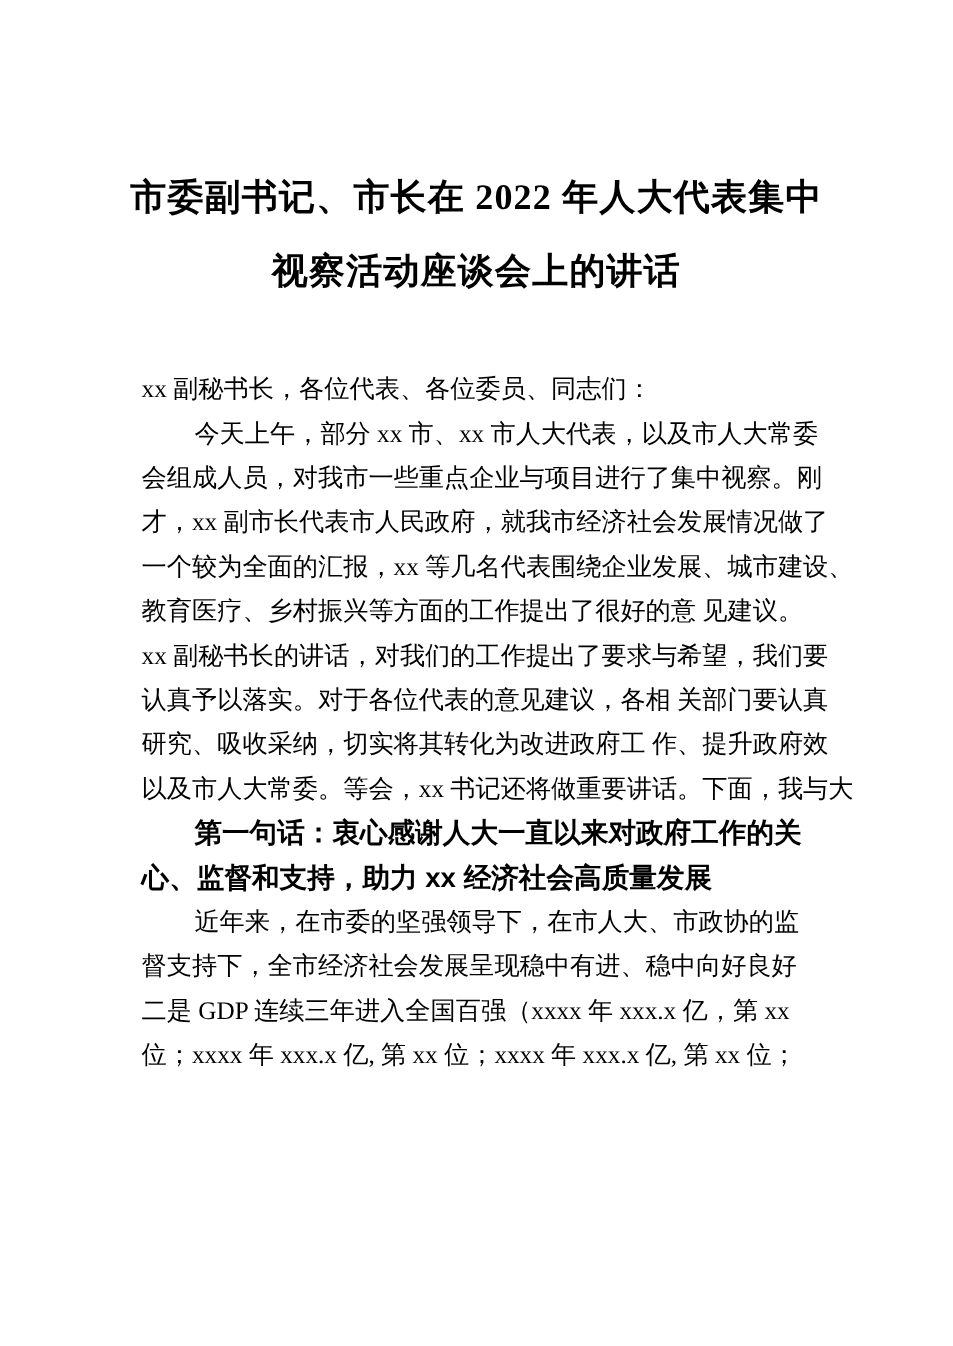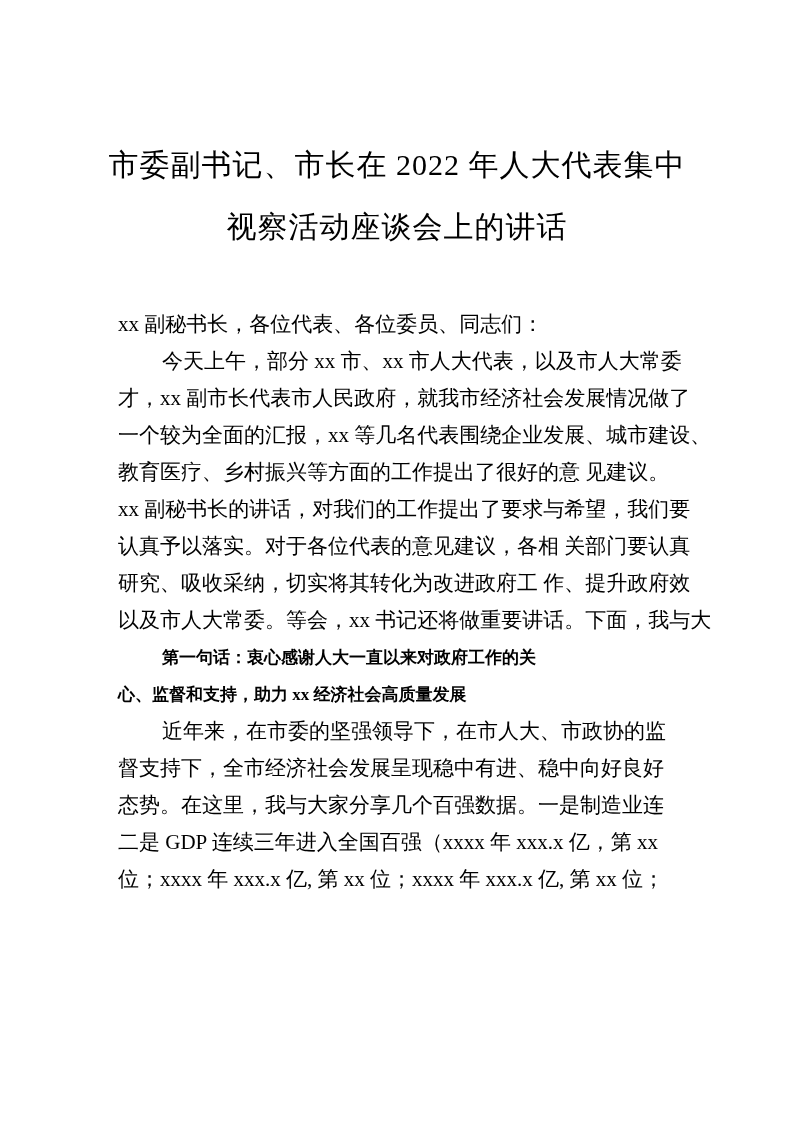--- a/index.html
+++ b/index.html
@@ -16,64 +16,64 @@
     font-family: "Liberation Serif", "DejaVu Serif", serif;
     color: #000000;
   }
   .doc-title {
     position: absolute;
     top: 134px;
     left: 60px;
     width: 674px;
     text-align: center;
     font-size: 30px;
-    font-weight: 400;
+    font-weight: 700;
     line-height: 62px;
     letter-spacing: 1px;
   }
   .doc-body {
     position: absolute;
     top: 306px;
     left: 118px;
     width: 560px;
     font-size: 21px;
     line-height: 37px;
   }
   .line {
     white-space: pre;
     height: 37px;
   }
   .line.indent {
     padding-left: 44px;
   }
   .line.heading {
-    font-family: Liberation Serif, serif;
+    font-family: Liberation Sans, sans-serif;
     font-weight: 700;
-    font-size: 17px;
+    font-size: 23px;
   }
 </style>
 </head>
 <body>
 
 <div class="page">
   <div class="doc-title">
     <div>市委副书记、市长在 2022 年人大代表集中</div>
     <div>视察活动座谈会上的讲话</div>
   </div>
   <div class="doc-body">
       <div class="line">xx 副秘书长，各位代表、各位委员、同志们：</div>
       <div class="line indent">今天上午，部分 xx 市、xx 市人大代表，以及市人大常委</div>
+      <div class="line">会组成人员，对我市一些重点企业与项目进行了集中视察。刚</div>
       <div class="line">才，xx 副市长代表市人民政府，就我市经济社会发展情况做了</div>
       <div class="line">一个较为全面的汇报，xx 等几名代表围绕企业发展、城市建设、</div>
       <div class="line">教育医疗、乡村振兴等方面的工作提出了很好的意 见建议。</div>
       <div class="line">xx 副秘书长的讲话，对我们的工作提出了要求与希望，我们要</div>
       <div class="line">认真予以落实。对于各位代表的意见建议，各相 关部门要认真</div>
       <div class="line">研究、吸收采纳，切实将其转化为改进政府工 作、提升政府效</div>
       <div class="line">以及市人大常委。等会，xx 书记还将做重要讲话。下面，我与大</div>
       <div class="line heading indent">第一句话：衷心感谢人大一直以来对政府工作的关</div>
       <div class="line heading">心、监督和支持，助力 xx 经济社会高质量发展</div>
       <div class="line indent">近年来，在市委的坚强领导下，在市人大、市政协的监</div>
       <div class="line">督支持下，全市经济社会发展呈现稳中有进、稳中向好良好</div>
-      <div class="line">态势。在这里，我与大家分享几个百强数据。一是制造业连</div>
       <div class="line">二是 GDP 连续三年进入全国百强（xxxx 年 xxx.x 亿，第 xx</div>
       <div class="line">位；xxxx 年 xxx.x 亿, 第 xx 位；xxxx 年 xxx.x 亿, 第 xx 位；</div>
     </div>
 </div>
 
 </body></html>

